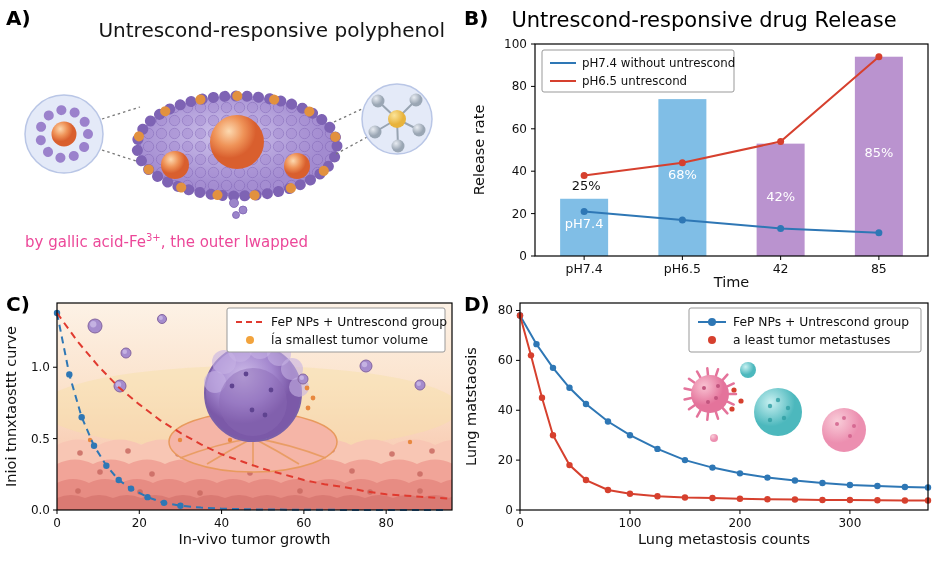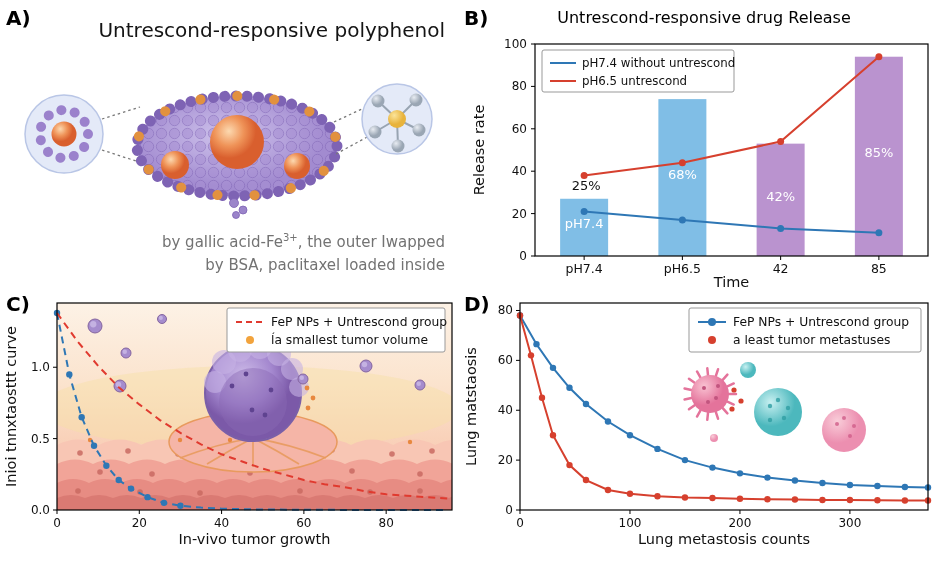--- a/index.html
+++ b/index.html
@@ -1,22 +1,22 @@
 <!DOCTYPE html>
 <html><head>
 <meta charset="utf-8">
 <style>
   html,body{margin:0;padding:0}
   body{width:938px;height:563px;background:#fff;font-family:"DejaVu Sans",sans-serif;position:relative;overflow:hidden}
   .fig{position:absolute;left:0;top:0;width:938px;height:563px;background:#fff}
   .plabel{position:absolute;font-size:20px;font-weight:bold;color:#000}
   .a-title{position:absolute;left:25px;top:16px;width:420px;text-align:right;font-size:20px;color:#141414;line-height:1.45}
-  .a-caption{position:absolute;left:25px;top:230px;width:420px;text-align:right;font-size:15px;color:#737373;line-height:1.5}
+  .a-caption{position:absolute;left:25px;top:230px;width:420px;text-align:left;font-size:15px;color:#ec4899;line-height:1.5}
   .a-caption sup{font-size:10px}
-  .b-title{position:absolute;left:470px;top:8px;width:468px;text-align:center;font-size:16px;font-weight:500;color:#000}
+  .b-title{position:absolute;left:470px;top:8px;width:468px;text-align:center;font-size:21px;font-weight:500;color:#000}
   svg{position:absolute}
   #illoA{left:12px;top:62px}
   #chartB{left:460px;top:0}
   #chartC{left:0;top:290px}
   #chartD{left:460px;top:290px}
 </style>
 </head>
 <body>
 
 <div class="fig">
@@ -90,21 +90,20 @@
       <circle cx="404" cy="38" r="6.5" fill="url(#greyG)"></circle>
       <circle cx="363" cy="70" r="6.5" fill="url(#greyG)"></circle>
       <circle cx="407" cy="68" r="6.5" fill="url(#greyG)"></circle>
       <circle cx="386" cy="84" r="6.5" fill="url(#greyG)"></circle>
       <circle cx="385" cy="57" r="9" fill="url(#yelG)"></circle>
     </g>
   </svg>
 
   <div class="a-caption">
     <div><span>by gallic acid-Fe</span><sup>3+</sup><span>, the outer Iwapped</span></div>
-    <div>by BSA, paclitaxel loaded inside</div>
   </div>
 
   <div class="b-title">Untrescond-responsive drug Release</div>
   <svg id="chartB" width="478" height="292" viewBox="0 0 478 292">
       <g>
         <rect x="100.125" y="198.76" width="48" height="57.24000000000001" fill="#72b7e3" fill-opacity="0.9"></rect>
         <rect x="198.375" y="99.12" width="48" height="156.88" fill="#72b7e3" fill-opacity="0.9"></rect>
         <rect x="296.625" y="143.64" width="48" height="112.36000000000001" fill="#b287ca" fill-opacity="0.9"></rect>
         <rect x="394.875" y="56.72" width="48" height="199.28" fill="#b287ca" fill-opacity="0.9"></rect>
       </g>

